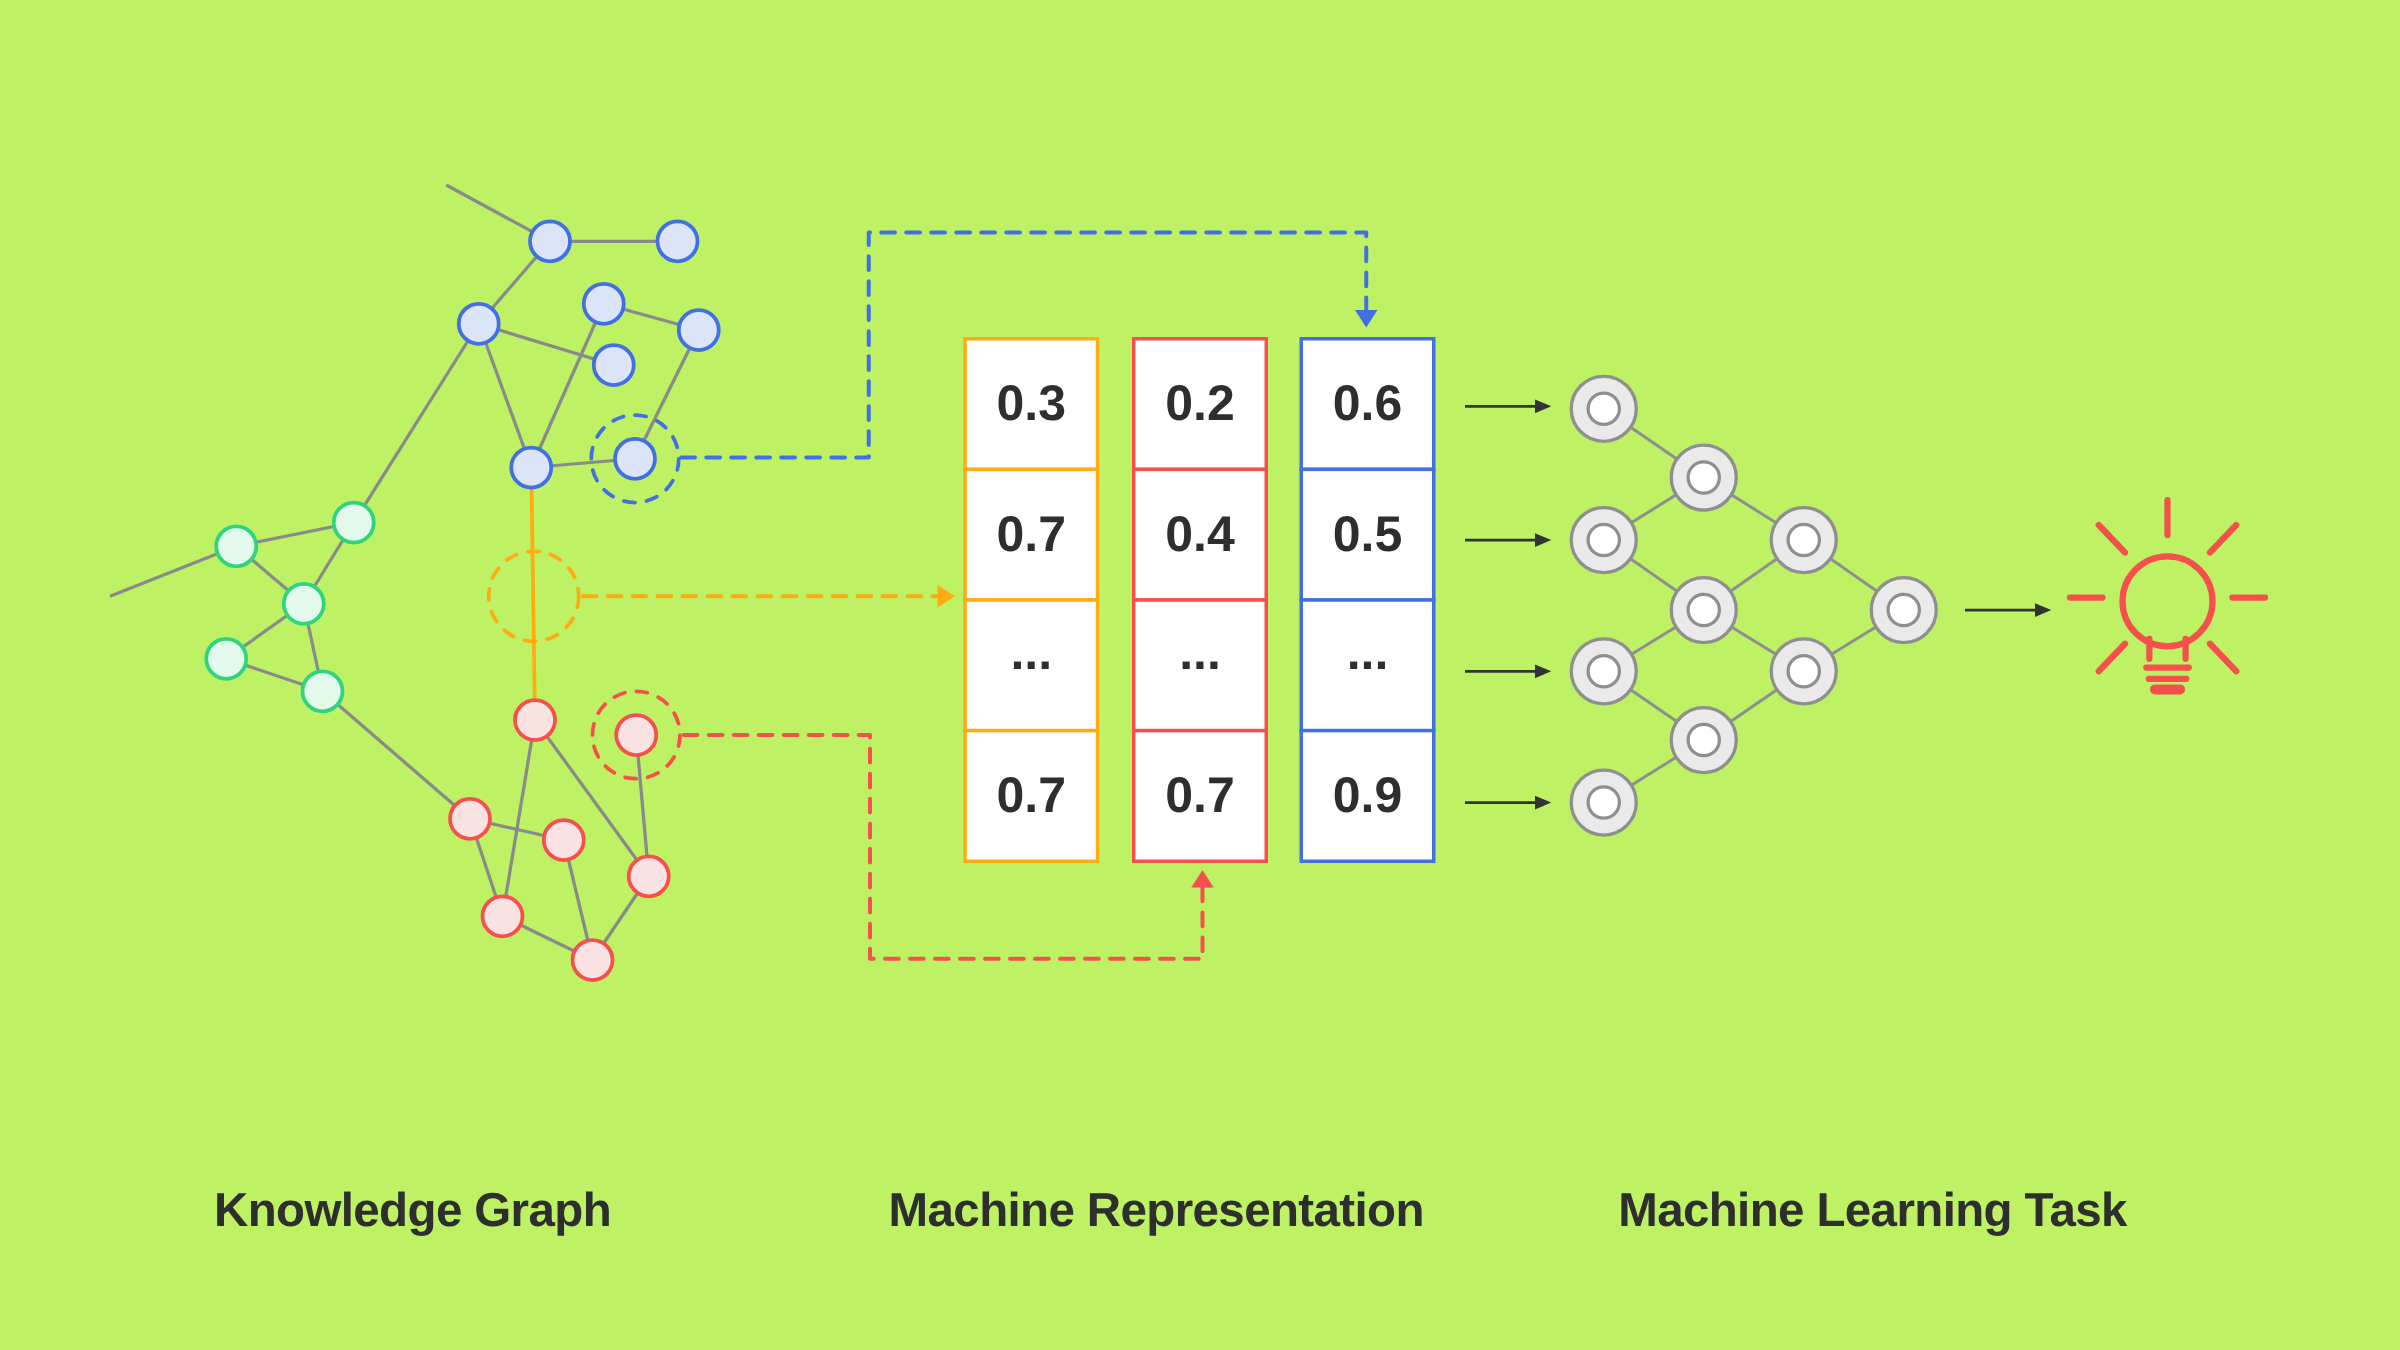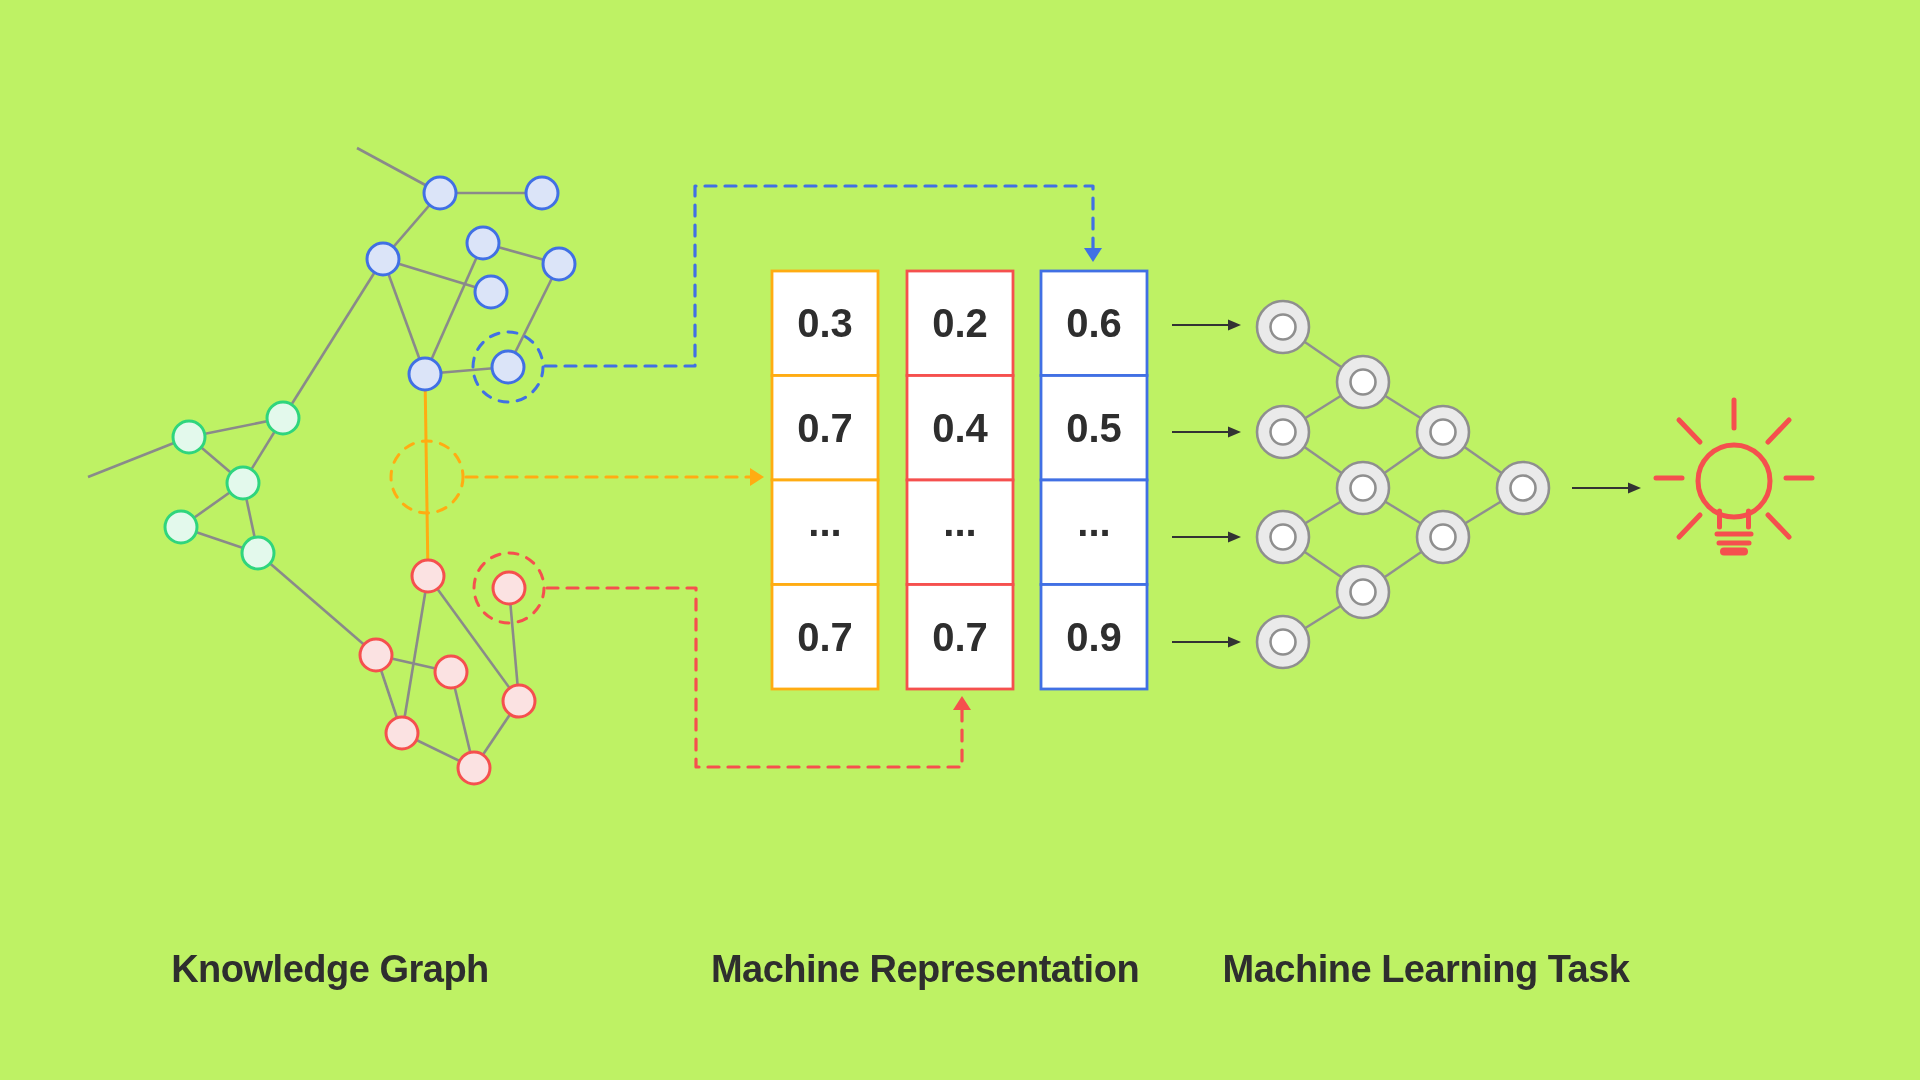--- a/index.html
+++ b/index.html
@@ -3,21 +3,21 @@
 <meta charset="utf-8">
 <style>
   html,body{margin:0;padding:0;background:#ffffff;}
   .stage{position:relative;width:1920px;height:1080px;background:#bef264;overflow:hidden;
          font-family:"Liberation Sans", sans-serif;}
   .stage svg{position:absolute;left:0;top:0;width:1920px;height:1080px;}
   .caption{position:absolute;transform:translateX(-50%);white-space:nowrap;
            font-size:38px;font-weight:700;letter-spacing:-0.5px;color:#2e2e2e;}
   #cap-left{left:330px;top:948px;}
   #cap-mid{left:925px;top:948px;}
-  #cap-right{left:1426px;top:948px;}
+  #cap-right{left:1498px;top:948px;}
   .cellval{font-family:"Liberation Sans", sans-serif;font-size:40px;font-weight:700;}
 </style>
 </head>
 <body>
 
 <div class="stage">
   <svg viewBox="0 0 1920 1080">
     <g id="kg-edges">
         <line x1="357" y1="148" x2="440" y2="193" stroke="#8a8a8a" stroke-width="2.6"></line>
         <line x1="440" y1="193" x2="542" y2="193" stroke="#8a8a8a" stroke-width="2.6"></line>

